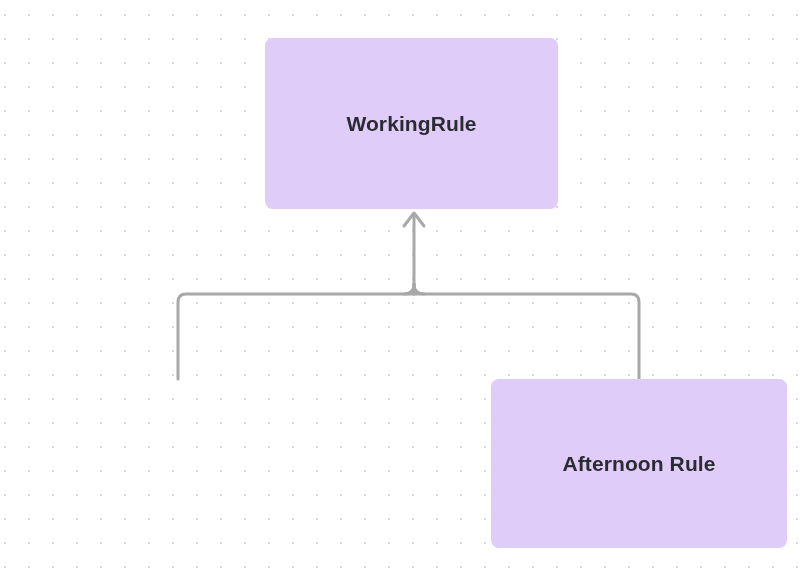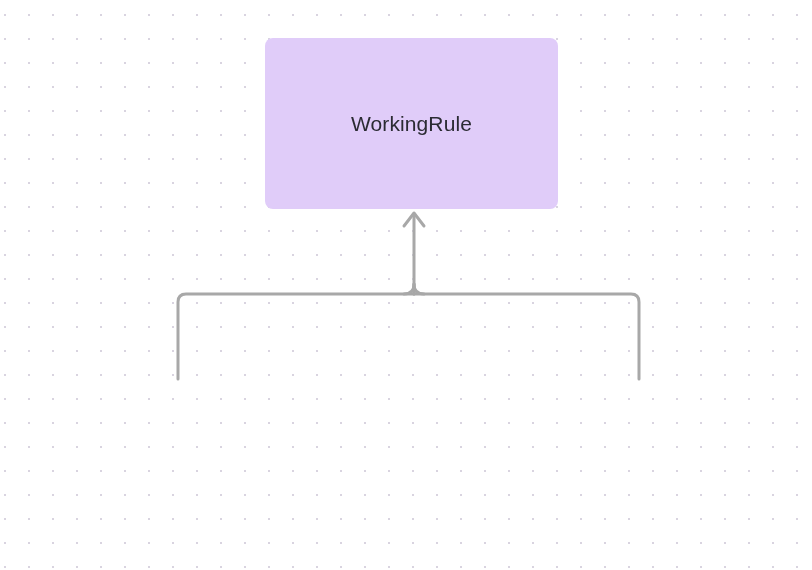--- a/index.html
+++ b/index.html
@@ -47,21 +47,21 @@
     justify-content: center;
     color: #2b2b33;
     text-align: center;
     line-height: 1.42;
     -webkit-font-smoothing: antialiased;
   }
 
   .node-line {
     display: block;
     font-size: 21px;
-    font-weight: 400;
+    font-weight: 700;
     letter-spacing: 0.1px;
     white-space: nowrap;
   }
 
   #node-interface {
     left: 265px;
     top: 38px;
     width: 293px;
     height: 171px;
   }
@@ -97,14 +97,17 @@
 
     <path d="M 404 294 Q 414 294 414 284" fill="none" stroke="#a8a8a8" stroke-width="3" stroke-linecap="round" stroke-linejoin="round"></path>
     <path d="M 424 294 Q 414 294 414 284" fill="none" stroke="#a8a8a8" stroke-width="3" stroke-linecap="round" stroke-linejoin="round"></path>
   </svg>
 
   <div class="uml-node" id="node-interface">
     <span class="node-line">WorkingRule</span>
   </div>
 
 
+  <div class="uml-node" id="node-afternoon">
+    <span class="node-line">Afternoon Rule</span>
+  </div>
 
 </div>
 
 </body></html>

